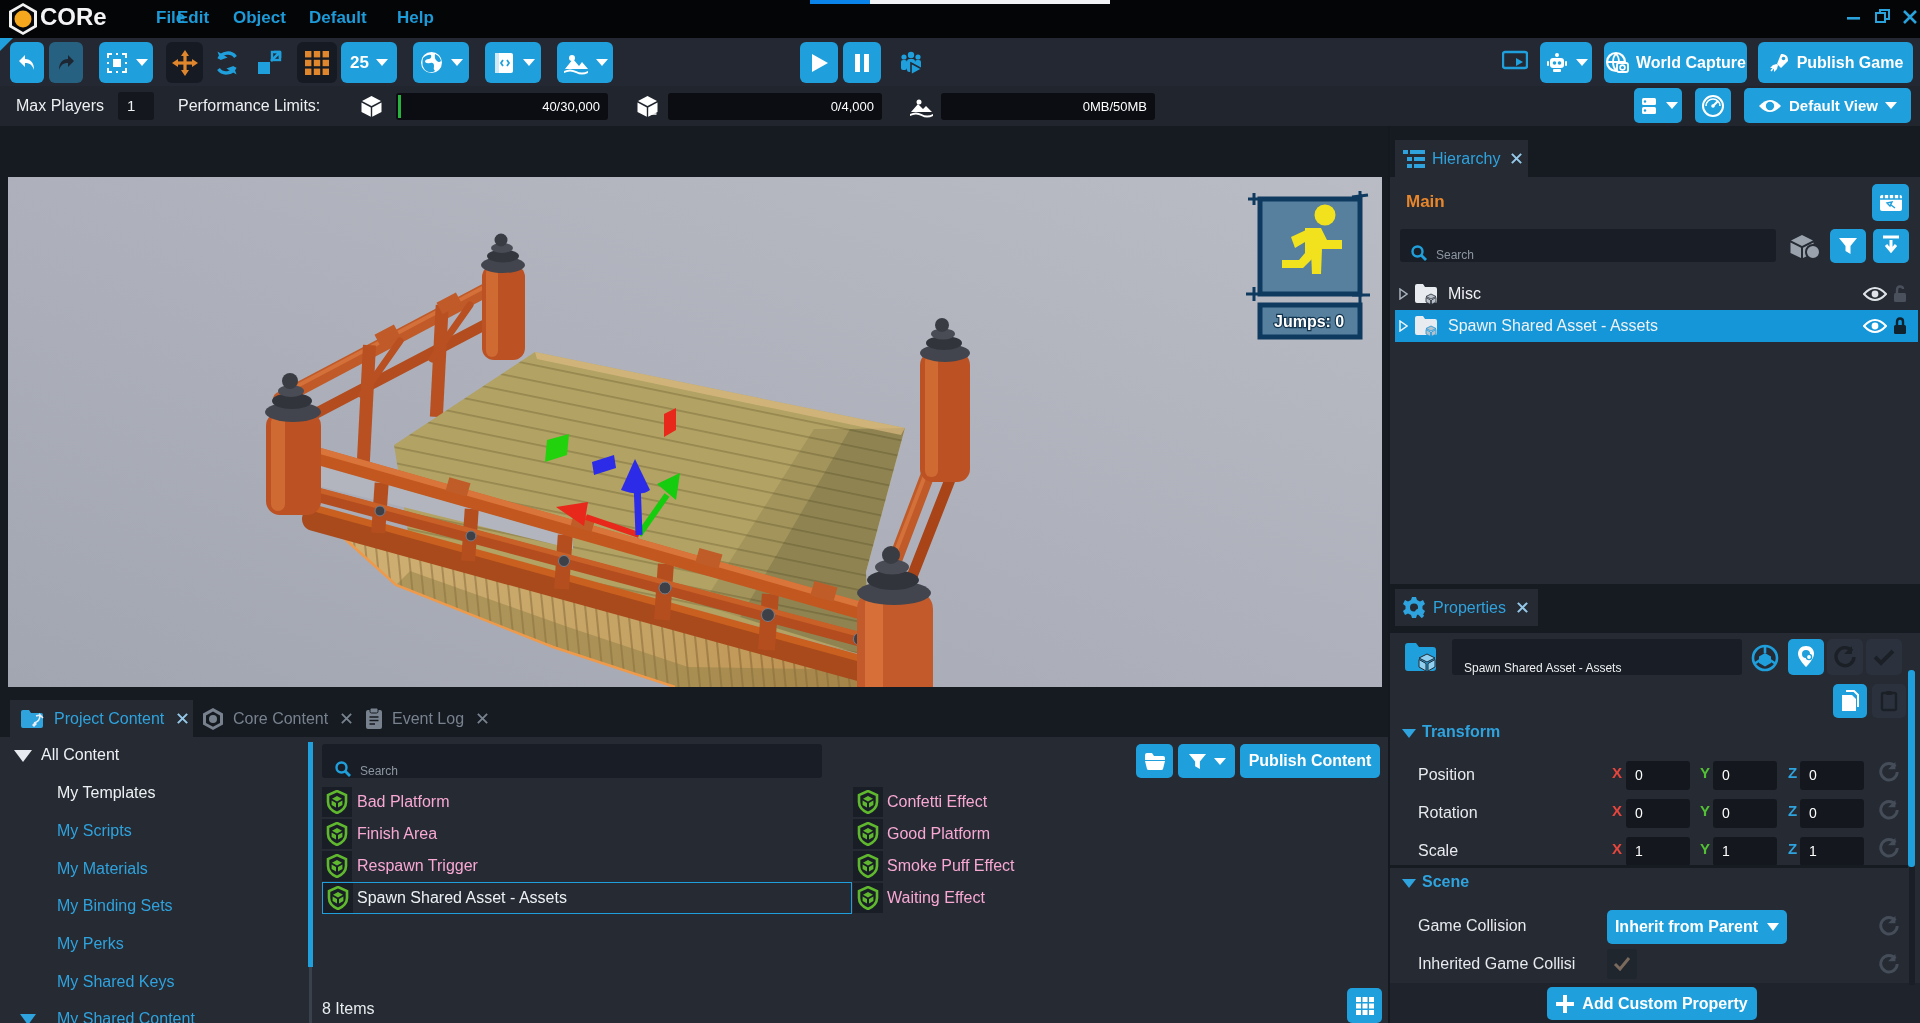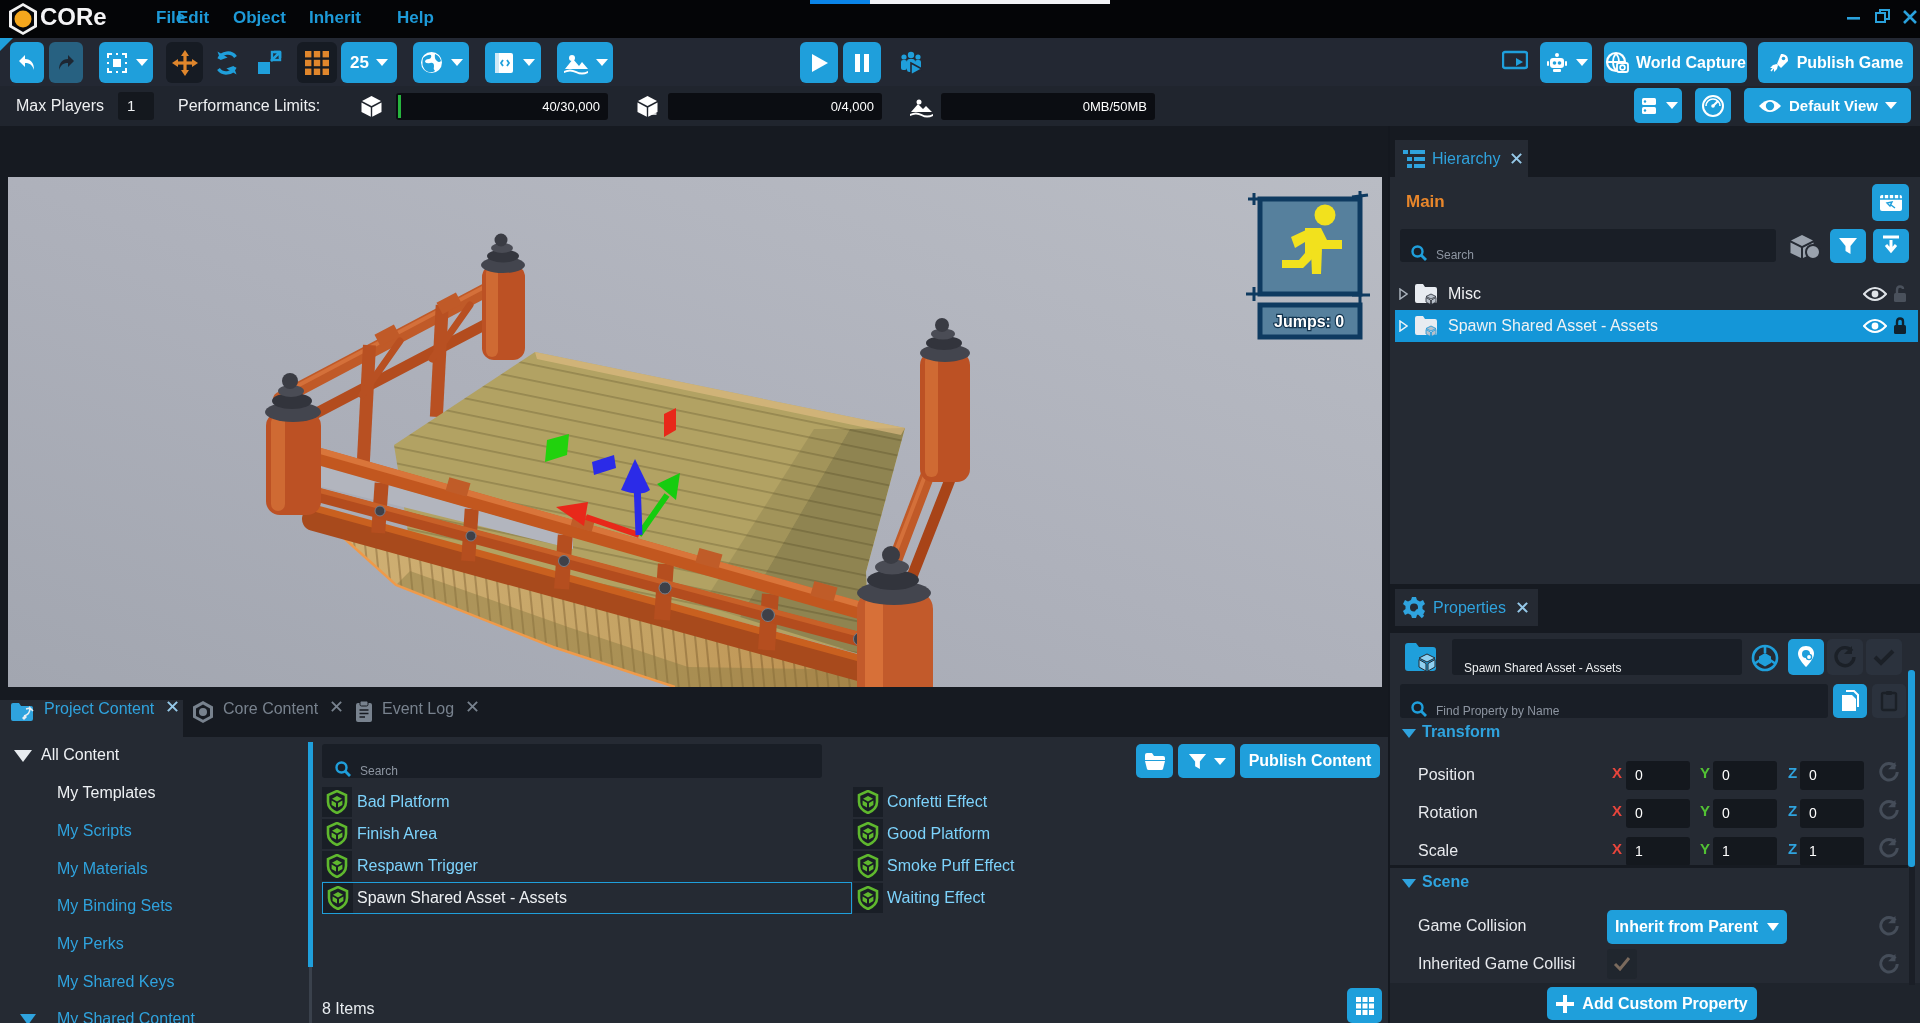--- a/index.html
+++ b/index.html
@@ -30,39 +30,39 @@
 .rtab{position:absolute;background:#252a33;display:flex;align-items:center;color:#2fa3de;font-size:16px;}
 .hrow{position:absolute;left:5px;width:523px;height:32px;display:flex;align-items:center;color:#f0f2f4;font-size:16px;}
 .inp{position:absolute;background:#191e26;border-radius:3px;color:#8d95a1;font-size:12px;display:flex;align-items:flex-end;}
 .sechdr{position:absolute;color:#2fa3de;font-weight:bold;font-size:16px;}
 .plabel{position:absolute;color:#e8eaee;font-size:16px;}
 .axis{position:absolute;font-weight:bold;font-size:15px;}
 .axinp{position:absolute;width:64px;height:29px;background:#14181e;border-radius:3px;color:#fff;font-size:14px;line-height:29px;padding-left:9px;}
 
 #bottompanel{position:absolute;left:0;top:700px;width:1388px;height:323px;background:#252a33;}
 #btabbar{position:absolute;left:0;top:0;width:1388px;height:37px;background:#161a21;}
-.btab{position:absolute;top:0;height:37px;display:flex;font-size:16px;}
+.btab{position:absolute;top:0;height:37px;display:flex;align-items:center;font-size:16px;margin-left:10px;}
 .sideitem{position:absolute;font-size:16px;color:#2fa3de;}
 .ci{position:absolute;width:30px;height:30px;background:#191e26;display:flex;align-items:center;justify-content:center;}
-.cname{position:absolute;font-size:16px;color:#7dd3fc;}
+.cname{position:absolute;font-size:16px;color:#f9a8d4;}
 </style></head>
 <body>
 <div id="app">
 
 <div id="titlebar">
   <svg class="abs" style="left:6px;top:2px" width="34" height="34" viewBox="0 0 34 34">
     <path d="M17 1 L31 9 L31 25 L17 33 L3 25 L3 9 Z" fill="#f2f2f2"></path>
     <path d="M17 4 L28 10.5 L28 23.5 L17 30 L6 23.5 L6 10.5 Z" fill="#06070a"></path>
     <circle cx="17" cy="17" r="8.5" fill="#f5a71d"></circle>
   </svg>
   <div class="abs" style="left:40px;top:3px;width:70px;height:32px;color:#f4f4f6;font-size:24px;font-weight:bold;letter-spacing:0px;">CORe</div>
   <div class="menu" style="left:124px;margin-left:32px;">File</div>
   <div class="menu" style="left:177px;">Edit</div>
   <div class="menu" style="left:233px;">Object</div>
-  <div class="menu" style="left:309px;">Inherit</div>
+  <div class="menu" style="left:309px;">Default</div>
   <div class="menu" style="left:397px;">Help</div>
   <div id="prog1"></div>
       <div id="prog2"></div>
   <svg class="winbtn" style="left:1845px;top:8px" width="18" height="18" viewBox="0 0 18 18">
         <rect x="2" y="9" width="13" height="2.6" fill="#2aa2dc"></rect>
       </svg>
   <svg class="winbtn" style="left:1874px;top:8px" width="18" height="18" viewBox="0 0 18 18">
         <rect x="2" y="5" width="9" height="9" fill="none" stroke="#2aa2dc" stroke-width="2"></rect>
         <path d="M6 5 V2 H15 V11 H12" fill="none" stroke="#2aa2dc" stroke-width="2"></path>
       </svg>
@@ -643,27 +643,20 @@
             <path d="M19 6 A9 9 0 1 0 21 12" fill="none" stroke="#1b2027" stroke-width="3.4"></path>
             <path d="M19 1 L19 9 L11 9" fill="#1b2027" stroke="none"></path>
           </svg>
     </div>
     <div class="abs" style="left:476px;top:6px;width:36px;height:36px;background:#2b323d;border-radius:5px;display:flex;align-items:center;justify-content:center;">
       <svg width="22" height="18" viewBox="0 0 22 18">
             <path d="M2 9 L8 15 L20 3" fill="none" stroke="#1b2027" stroke-width="4"></path>
           </svg>
     </div>
 
-    <div class="inp" style="left:10px;top:51px;width:428px;height:34px;">
-      <svg width="18" height="18" viewBox="0 0 18 18" style="margin:0 8px 0 10px">
-            <circle cx="7.5" cy="7.5" r="5" fill="none" stroke="#1f9fdb" stroke-width="2.4"></circle>
-            <path d="M11 11 L16 16" stroke="#1f9fdb" stroke-width="2.8"></path>
-          </svg>
-      Find Property by Name
-    </div>
     <div class="abs" style="left:443px;top:51px;width:34px;height:34px;background:#1f9fdb;border-radius:5px;display:flex;align-items:center;justify-content:center;">
       <svg width="20" height="22" viewBox="0 0 20 22">
             <path d="M2 5 H12 L16 9 V21 H2 Z" fill="#fff"></path>
             <path d="M6 1 H14 L18 5 V17" fill="none" stroke="#fff" stroke-width="2"></path>
           </svg>
     </div>
     <div class="abs" style="left:482px;top:51px;width:34px;height:34px;background:#2b323d;border-radius:5px;display:flex;align-items:center;justify-content:center;">
       <svg width="18" height="22" viewBox="0 0 18 22">
             <rect x="2" y="3" width="14" height="17" rx="1.5" fill="none" stroke="#1b2027" stroke-width="2.4"></rect>
             <rect x="6" y="1" width="6" height="4" rx="1" fill="#1b2027"></rect>

